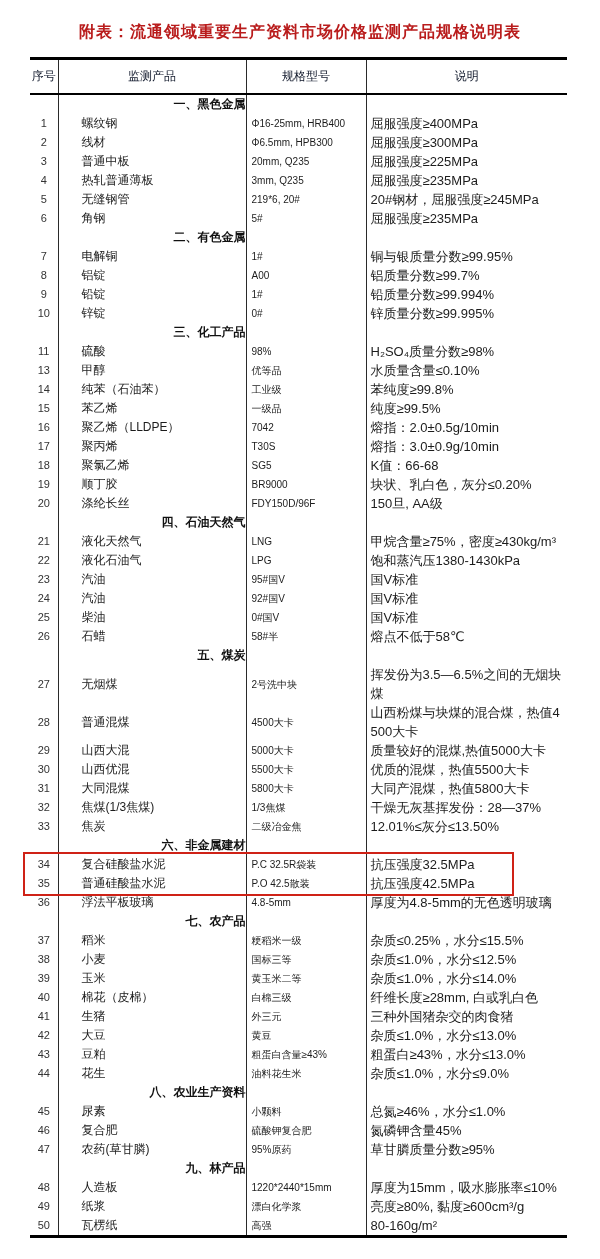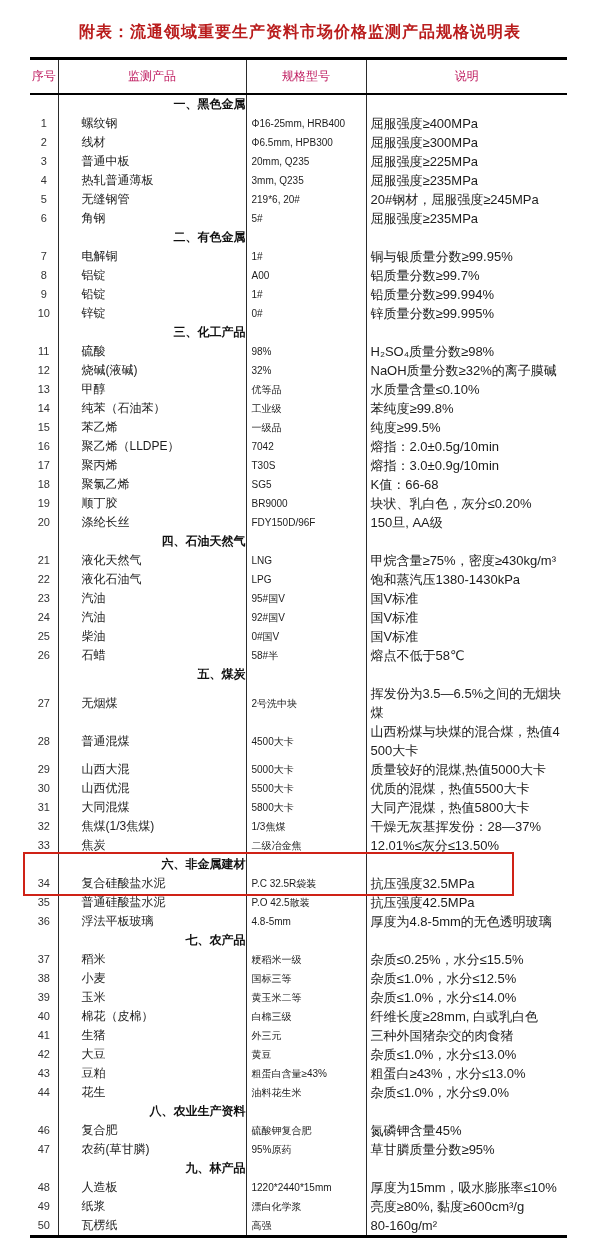--- a/index.html
+++ b/index.html
@@ -16,21 +16,21 @@
   }
   .table-wrapper{position:relative;margin-left:30px;width:537px;}
   table.spec-table{
     border-collapse:collapse;table-layout:fixed;width:537px;
     border-top:3px solid #000;border-bottom:3px solid #000;
     font-size:12px;
   }
   col.c1{width:28px;}col.c2{width:188px;}col.c3{width:120px;}col.c4{width:201px;}
   th{
     font-weight:normal;font-size:12px;text-align:center;
-    height:31px;border-bottom:2px solid #000;color:#be185d;
+    height:31px;border-bottom:2px solid #000;color:#0f172a;
   }
   td{height:19px;line-height:19px;vertical-align:middle;padding:0;}
   .b-r{border-right:1px solid #2a2a2a;}
   td.c-no{text-align:center;font-size:11px;color:#333;}
   td.c-prod{padding-left:23px;}
   tr.section td.c-prod{padding-left:6px;font-weight:bold;color:#111;text-align:right;}
   td.c-spec{padding-left:5px;font-size:10px;}
   td.c-desc{padding-left:4px;padding-right:2px;font-size:13px;word-break:break-all;}
   .highlight-box{
     position:absolute;left:-7px;width:487px;
@@ -137,26 +137,20 @@
     <td class="c-spec b-r"></td>
     <td class="c-desc"></td>
   </tr>
         <tr>
     <td class="c-no b-r">11</td>
     <td class="c-prod b-r">硫酸</td>
     <td class="c-spec b-r">98%</td>
     <td class="c-desc">H₂SO₄质量分数≥98%</td>
   </tr>
         <tr>
-    <td class="c-no b-r">12</td>
-    <td class="c-prod b-r">烧碱(液碱)</td>
-    <td class="c-spec b-r">32%</td>
-    <td class="c-desc">NaOH质量分数≥32%的离子膜碱</td>
-  </tr>
-        <tr>
     <td class="c-no b-r">13</td>
     <td class="c-prod b-r">甲醇</td>
     <td class="c-spec b-r">优等品</td>
     <td class="c-desc">水质量含量≤0.10%</td>
   </tr>
         <tr>
     <td class="c-no b-r">14</td>
     <td class="c-prod b-r">纯苯（石油苯）</td>
     <td class="c-spec b-r">工业级</td>
     <td class="c-desc">苯纯度≥99.8%</td>
@@ -363,20 +357,26 @@
     <td class="c-no b-r">44</td>
     <td class="c-prod b-r">花生</td>
     <td class="c-spec b-r">油料花生米</td>
     <td class="c-desc">杂质≤1.0%，水分≤9.0%</td>
   </tr>
         <tr class="section">
     <td class="c-no b-r"></td>
     <td class="c-prod b-r">八、农业生产资料</td>
     <td class="c-spec b-r"></td>
     <td class="c-desc"></td>
+  </tr>
+        <tr>
+    <td class="c-no b-r">45</td>
+    <td class="c-prod b-r">尿素</td>
+    <td class="c-spec b-r">小颗料</td>
+    <td class="c-desc">总氮≥46%，水分≤1.0%</td>
   </tr>
         <tr>
     <td class="c-no b-r">46</td>
     <td class="c-prod b-r">复合肥</td>
     <td class="c-spec b-r">硫酸钾复合肥</td>
     <td class="c-desc">氮磷钾含量45%</td>
   </tr>
         <tr>
     <td class="c-no b-r">47</td>
     <td class="c-prod b-r">农药(草甘膦)</td>

